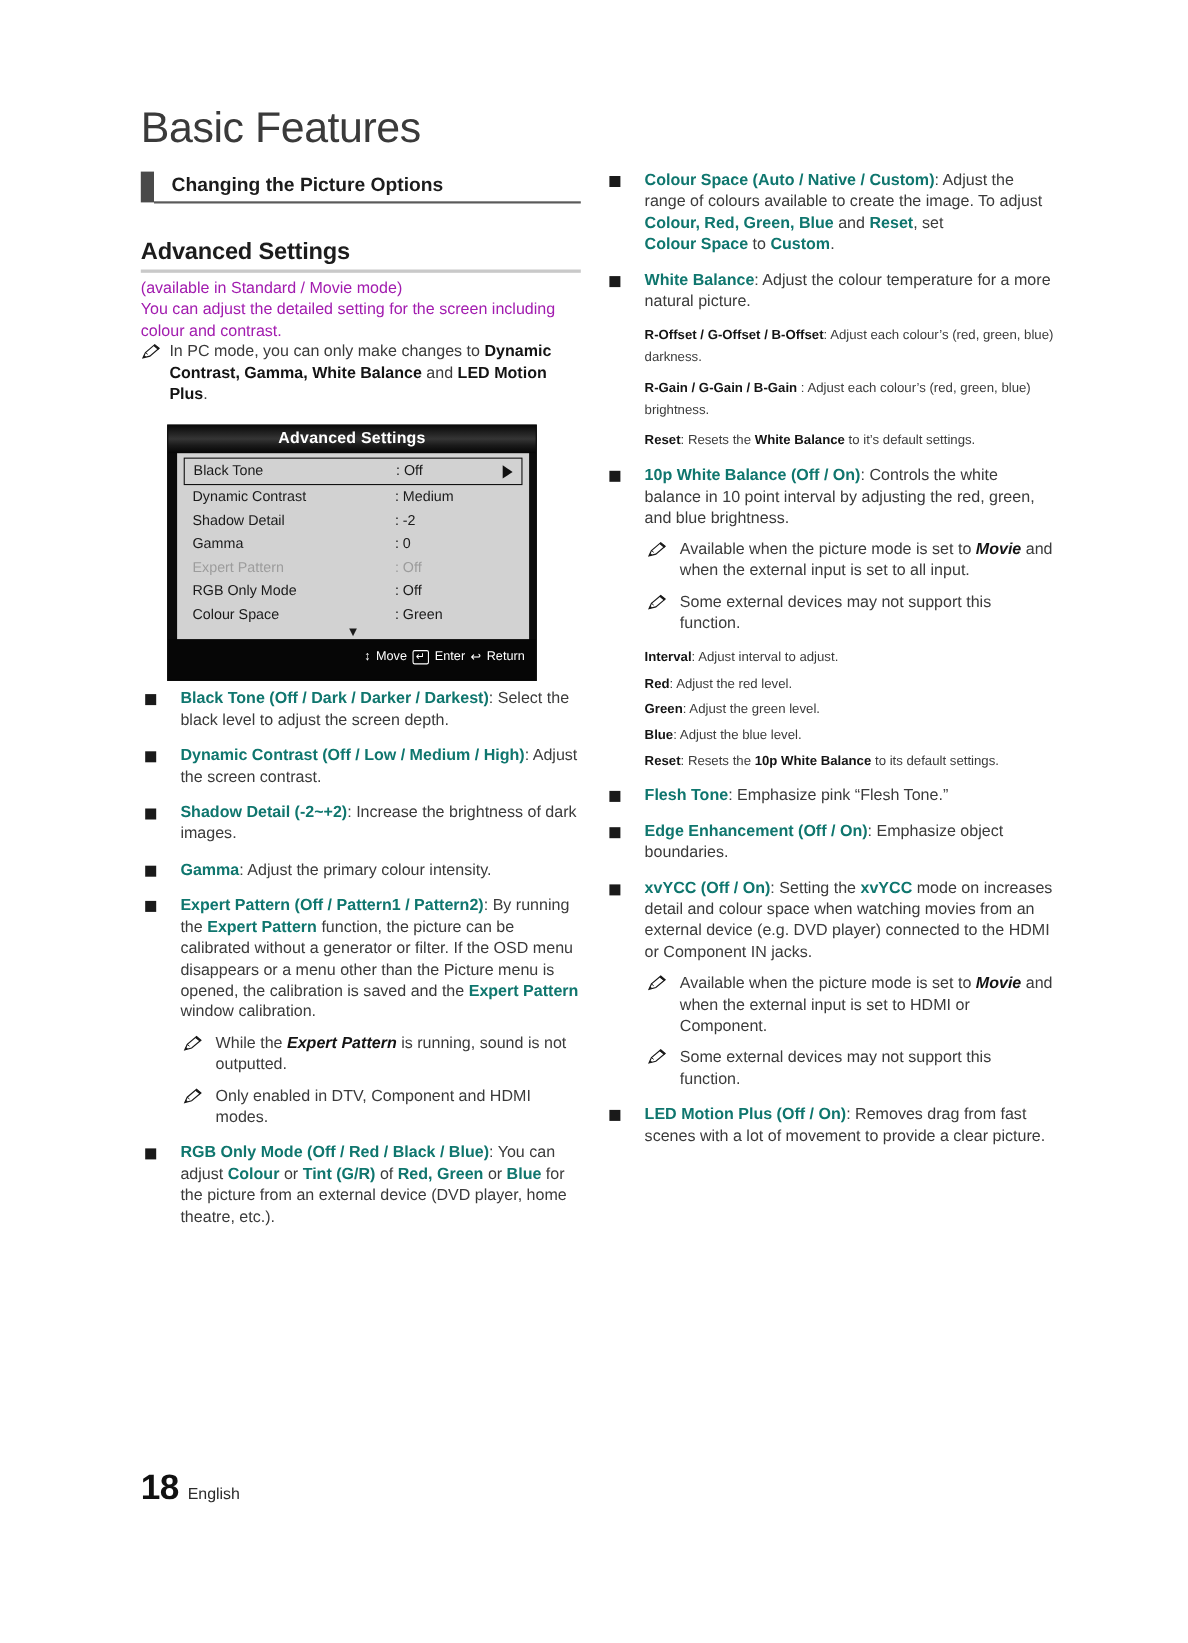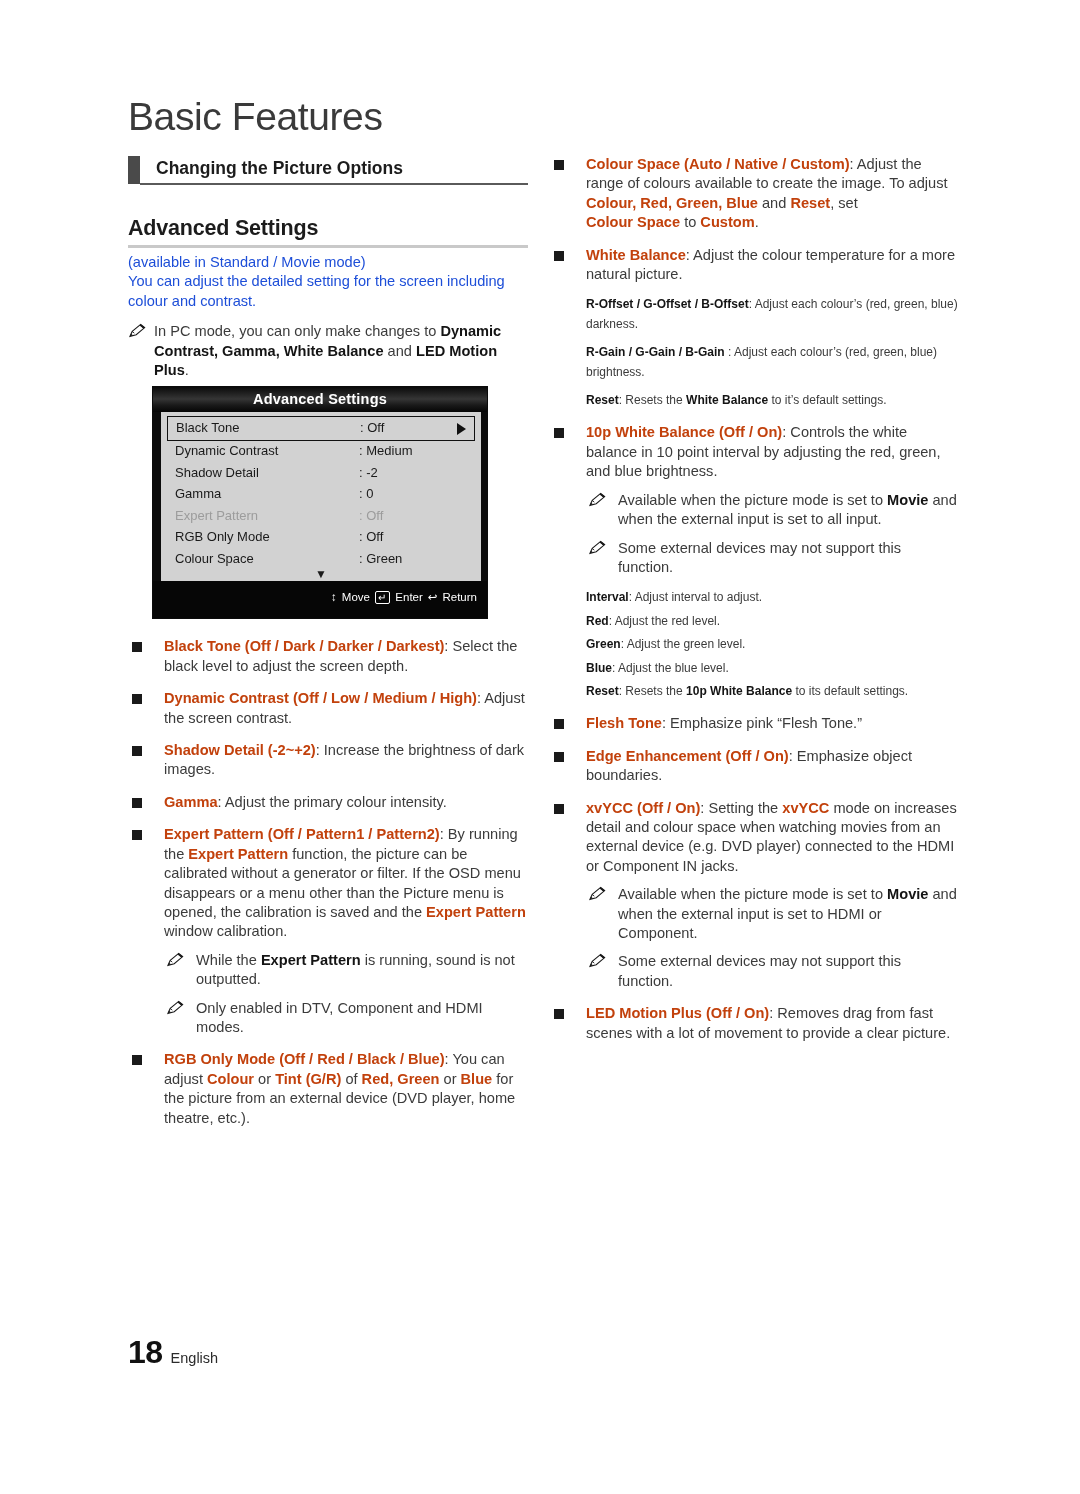--- a/index.html
+++ b/index.html
@@ -101,28 +101,27 @@
     position: absolute;
     left: 550px;
     top: 155px;
     width: 410px;
   }
 
   p.body {
     margin: 0 0 0 0;
     font-size: 14.6px;
     line-height: 19.4px;
-    color: #1d4ed8;
+    color: #a21caf;
   }
 
   
   .note {
     position: relative;
     padding-left: 26px;
-    margin-top: 11px;
     font-size: 14.6px;
     line-height: 19.4px;
     color: #3b3b3b;
   }
   .note b { color: #141414; }
   .note .pencil {
     position: absolute;
     left: 0;
     top: 1px;
     width: 20px;
@@ -131,21 +130,21 @@
 
   
   .bul {
     position: relative;
     padding-left: 36px;
     margin-top: 13px;
     font-size: 14.6px;
     line-height: 19.4px;
     color: #3b3b3b;
   }
-  .bul b { color: #c2410c; }
+  .bul b { color: #0f766e; }
   .bul .sq {
     position: absolute;
     left: 4px;
     top: 5px;
     width: 10px;
     height: 10px;
     background: #1a1a1a;
   }
 
   
@@ -160,21 +159,21 @@
 
   
   .note-ind {
     position: relative;
     padding-left: 68px;
     margin-top: 9px;
     font-size: 14.6px;
     line-height: 19.4px;
     color: #3b3b3b;
   }
-  .note-ind b { color: #141414; }
+  .note-ind b { color: #141414; font-style: italic; }
   .note-ind .pencil {
     position: absolute;
     left: 38px;
     top: 1px;
     width: 20px;
     height: 16px;
   }
 
   
   .osd {

